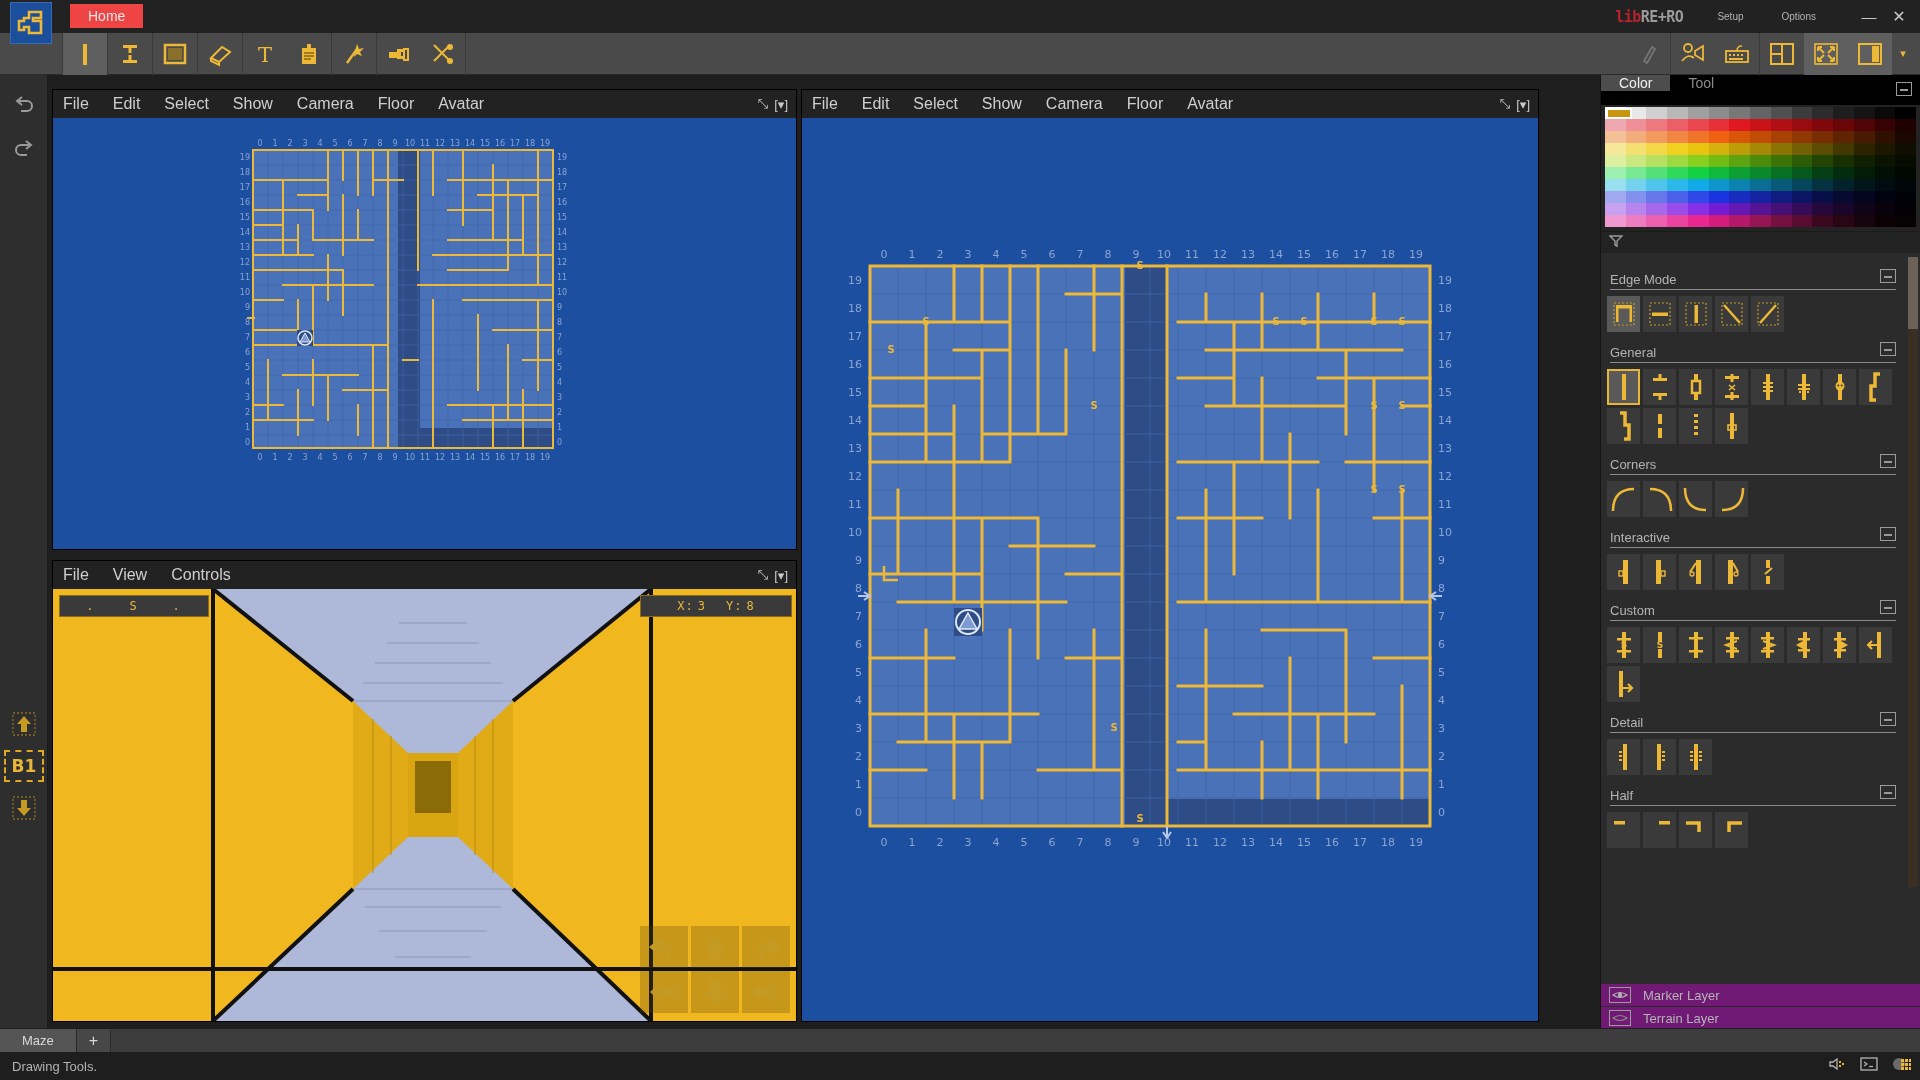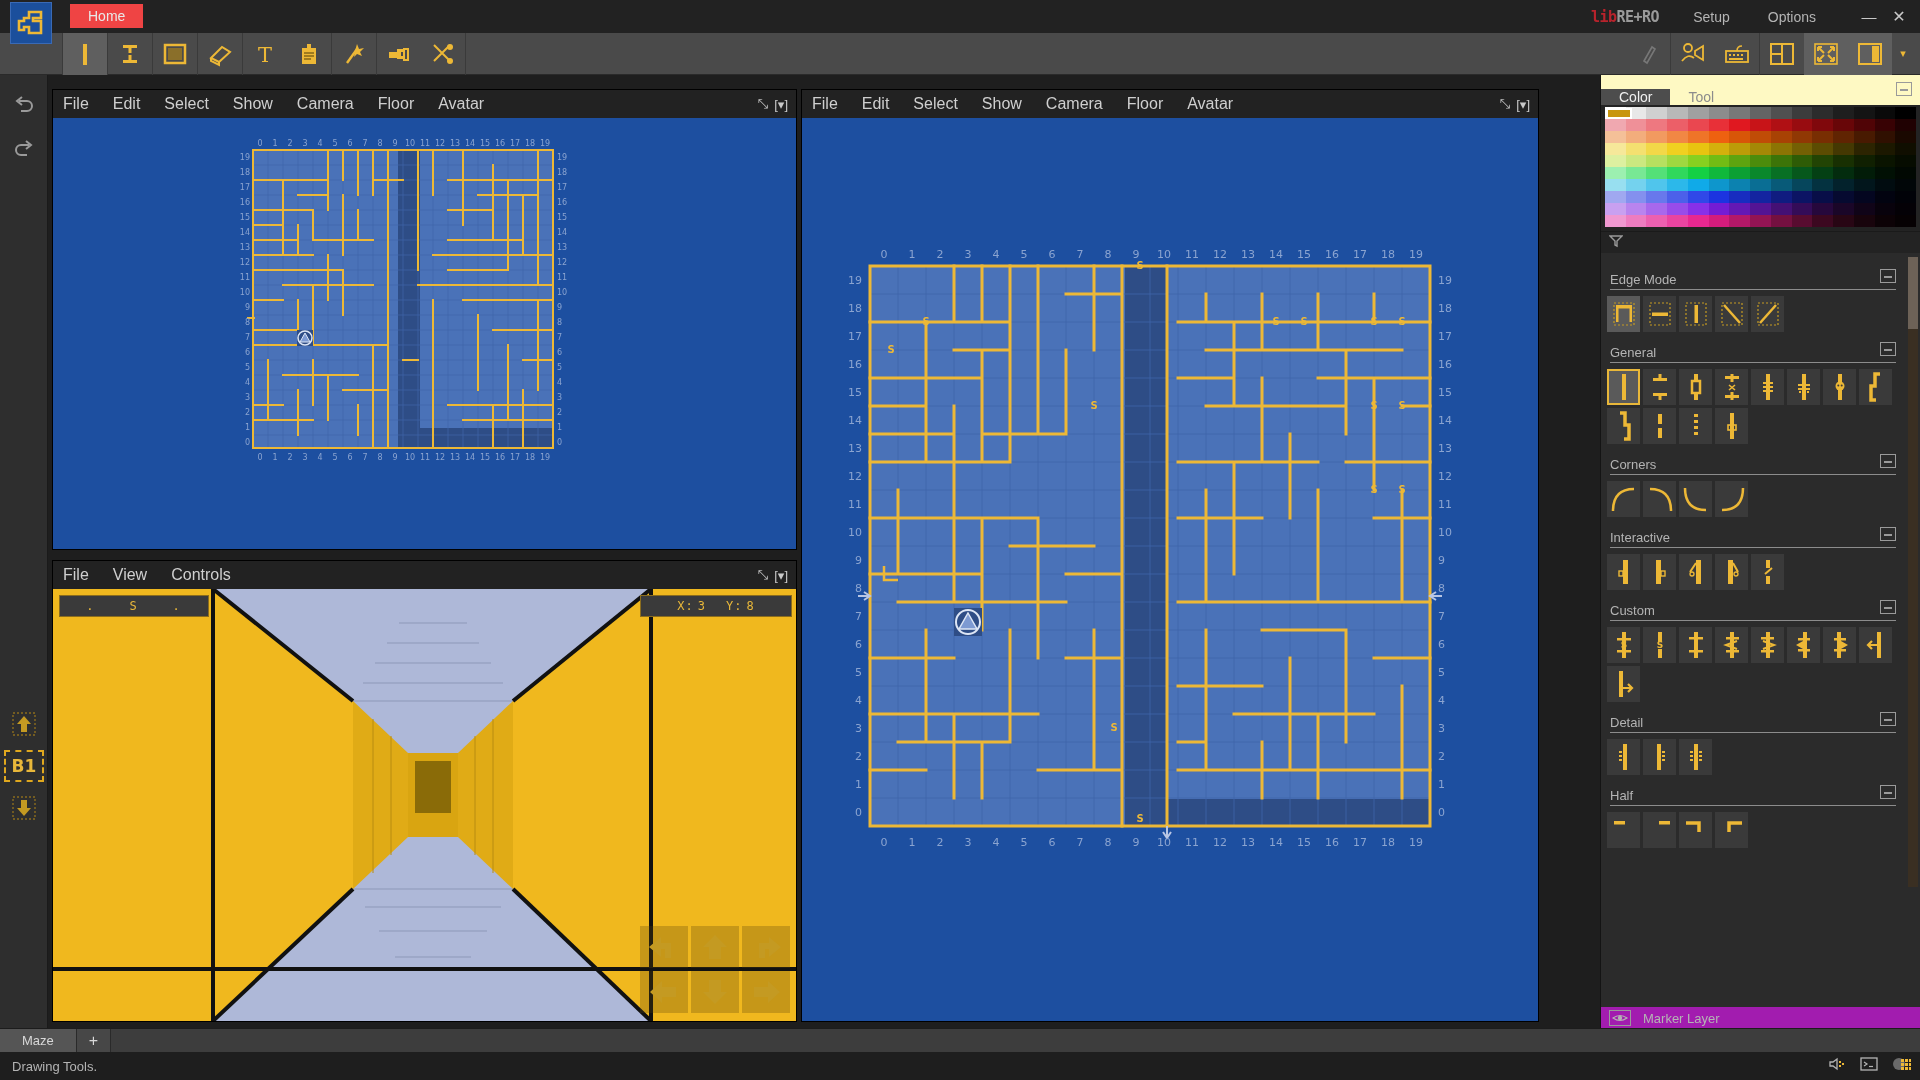--- a/index.html
+++ b/index.html
@@ -32,21 +32,21 @@
     background: #ef4444; color: #e8e8e8;
     font-size: 14px; display: flex; align-items: center;
   }
   .tb-right { position: absolute; right: 0; top: 0; height: 33px; display: flex; align-items: center; }
   .libretro {
     font-family: "DejaVu Sans Mono", monospace;
     font-size: 15px; font-weight: bold; letter-spacing: -0.5px;
     color: #9a9a9a; margin-right: 34px; white-space: nowrap;
   }
   .libretro .lr-red { color: #b8232c; }
-  .menu-txt { font-size: 14px; color: #b4b4b4; margin-right: 38px; cursor: default; }
+  .menu-txt { font-size: 10px; color: #b4b4b4; margin-right: 38px; cursor: default; }
   .wbtn { width: 30px; height: 33px; display:flex; align-items:center; justify-content:center;
           color:#c8c8c8; font-size: 15px; }
   .wbtn.close { font-size: 16px; margin-right: 6px; }
 
   
   .toolbar {
     position: absolute; top: 33px; left: 0; width: 1920px; height: 42px;
     background: #4a4a4a; border-bottom: 1px solid #2a2a2a;
     display: flex; align-items: center;
   }
@@ -103,21 +103,21 @@
   .dpad { position: absolute; right: 6px; bottom: 8px; z-index: 8;
           display: grid; grid-template-columns: repeat(3, 48px); grid-template-rows: repeat(2, 42px);
           gap: 3px; }
   .dpad div { background: rgba(90,70,10,0.28); display:flex;align-items:center;justify-content:center; }
 
   
   .rdock {
     position: absolute; right: 0; top: 75px; width: 320px; height: 955px;
     background: #2b2b2b; border-left: 1px solid #141414;
   }
-  .tabrow { height: 30px; background: #fef9c3; display: flex; align-items: flex-end; position: relative; }
+  .tabrow { height: 30px; background: #000000; display: flex; align-items: flex-start; position: relative; }
   .tabrow .tab {
     padding: 0 18px; display:flex; align-items:center; font-size: 14px; color: #8c8c8c;
   }
   .tabrow .tab.active { background: #4d4d4d; color: #f0f0f0; }
   .tabrow .mini { position:absolute; right: 8px; top: 7px; }
   .minibox { width: 16px; height: 14px; border: 1px solid #9a9a9a; position: relative; }
   .minibox:after { content:""; position:absolute; left:3px; right:3px; top:6px; height:2px; background:#9a9a9a;}
   .swatchgrid { position: relative; padding: 2px 4px 4px 4px; background:#232323; }
   .swatchgrid .row { display: flex; height: 12px; }
   .swatchgrid .cell { flex: 1; }
@@ -131,21 +131,21 @@
   .scrollarea { position: relative; height: 640px; overflow: hidden; background:#2b2b2b; padding: 6px 10px 0 6px; }
   .scrollbar { position:absolute; right:2px; top:4px; width:10px; height:630px; background:#3a2f22;}
   .scrollbar .thumb { width:10px; height:72px; background:#6d6257; }
   .sec-head { display:flex; align-items:flex-end; justify-content:space-between;
               margin: 10px 14px 6px 3px; padding-bottom: 2px; border-bottom: 1px solid #8c8c8c; }
   .sec-head span.t { font-size: 13px; color: #b4b4b4; }
   .tilegrid { display: flex; flex-wrap: wrap; gap: 3px; width: 290px; }
   .tile { width: 33px; height: 36px; background: #3a3a3a; display:flex;align-items:center;justify-content:center;}
   .tile.selected { background: #5a5a5a; border: 2px solid #e8b73a; }
   .tile.modesel { background: #5a5a5a; }
-  .layerrow { height: 23px; background: #a21caf; border-bottom: 1px solid #2a2a2a;
+  .layerrow { height: 23px; background: #701a75; border-bottom: 1px solid #2a2a2a;
               display: flex; align-items: center; padding-left: 8px; }
   .layerrow .eye { width: 22px; height: 16px; border: 1px solid #9a9a9a; margin-right: 12px;
                    display:flex;align-items:center;justify-content:center; }
   .layerrow .lbl { font-size: 13px; color: #b4b4b4; }
 
   
   .tabbar { position: absolute; left: 0; bottom: 28px; width: 1920px; height: 24px;
             background: #3d3d3d; border-top:1px solid #1c1c1c; display:flex; align-items:stretch; }
   .tabbar .doc { padding: 0 22px; display:flex;align-items:center;font-size:13px;color:#d8d8d8;
                  background:#555; border-right:1px solid #2a2a2a;}
@@ -1389,20 +1389,28 @@
     <div style="position:absolute; left:0; bottom:0; width:320px;">
       <div class="layerrow">
         <span class="eye">
           <svg width="16" height="10" viewBox="0 0 16 10">
             <path d="M1 5 Q8 0 15 5 Q8 10 1 5 Z" fill="none" stroke="#b4b4b4" stroke-width="1.2"></path>
             <circle cx="8" cy="5" r="2.2" fill="#b4b4b4"></circle>
           </svg>
         </span>
         <span class="lbl">Marker Layer</span>
       </div>
+      <div class="layerrow">
+        <span class="eye">
+          <svg width="16" height="10" viewBox="0 0 16 10">
+            <path d="M1 5 Q8 0 15 5 Q8 10 1 5 Z" fill="none" stroke="#8a8a8a" stroke-width="1.2"></path>
+          </svg>
+        </span>
+        <span class="lbl">Terrain Layer</span>
+      </div>
     </div>
   </div>
 
   <div class="tabbar">
     <div style="width:0"></div>
     <div class="doc">Maze</div>
     <div class="addtab">+</div>
   </div>
 
   <div class="statusbar">

